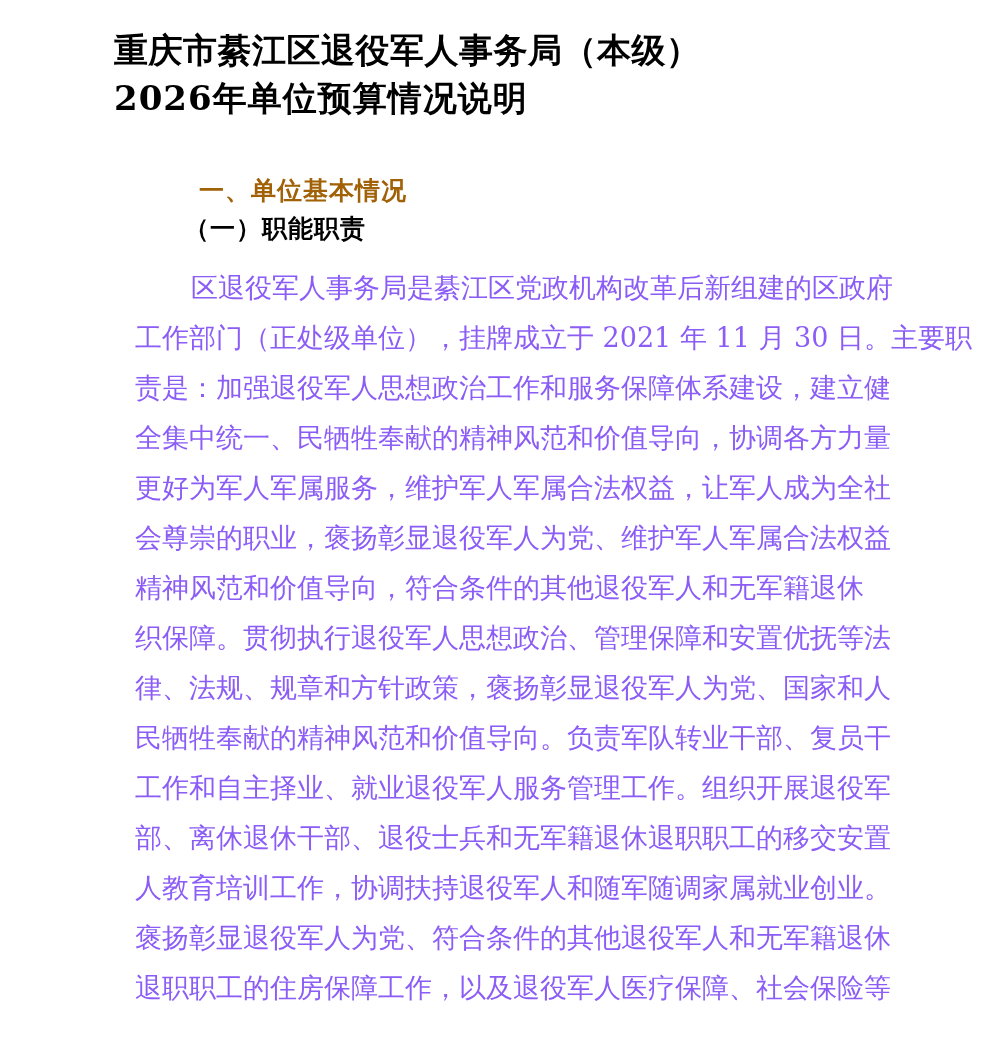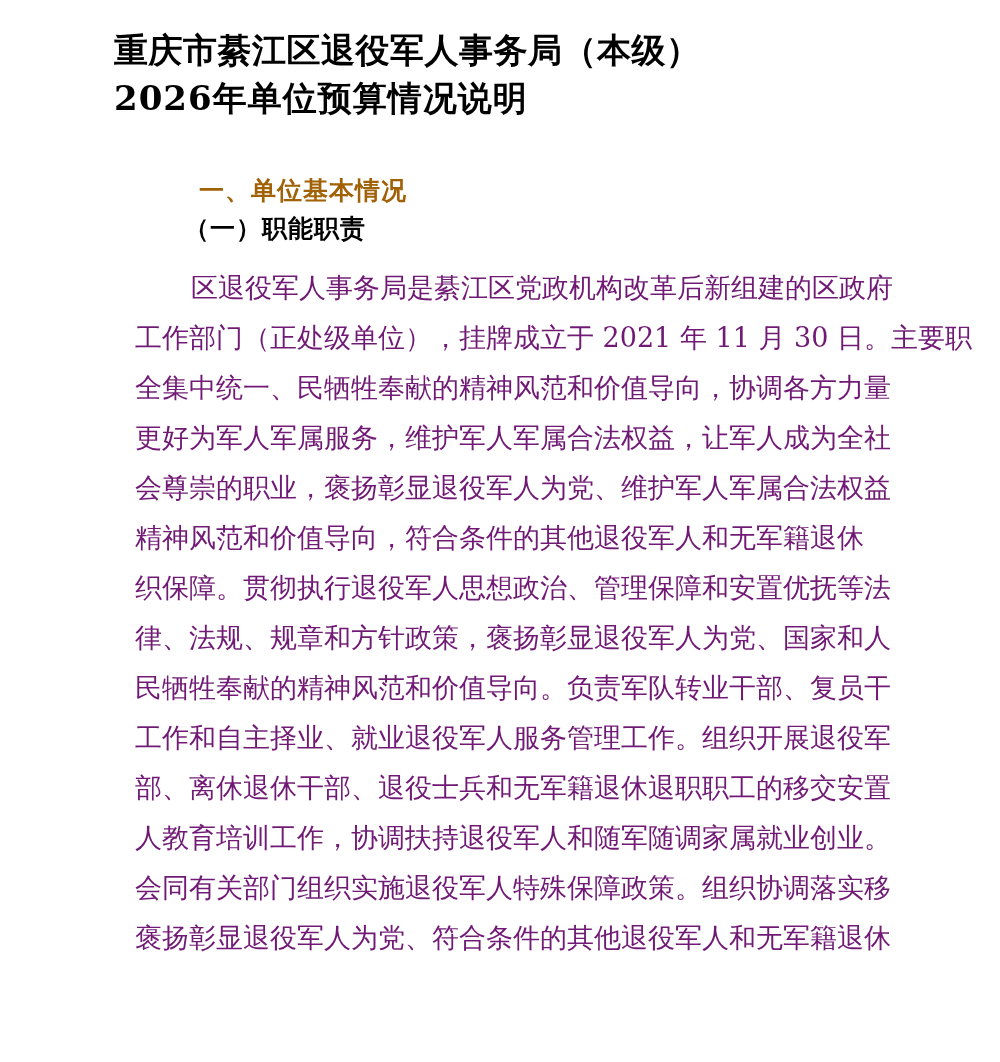--- a/index.html
+++ b/index.html
@@ -81,21 +81,21 @@
     top: 263px;
     left: 135px;
     width: 745px;
   }
   .body-line {
     display: block;
     font-family: "DejaVu Serif", "Liberation Serif", serif;
     font-size: 27px;
     line-height: 50px;
     height: 50px;
-    color: #701a75;
+    color: #8b5cf6;
     white-space: nowrap;
     letter-spacing: 0px;
   }
   .body-line.indent {
     text-indent: 56px;
   }
 </style>
 </head>
 <body>
 
@@ -106,27 +106,28 @@
     <span class="tline tline-2">2026年单位预算情况说明</span>
   </h1>
 
   <h2 class="section-heading" id="heading-1">一、单位基本情况</h2>
 
   <h3 class="sub-heading" id="subheading-1">（一）职能职责</h3>
 
   <div class="body-block">
     <span class="body-line indent">区退役军人事务局是綦江区党政机构改革后新组建的区政府</span>
     <span class="body-line">工作部门（正处级单位），挂牌成立于 2021 年 11 月 30 日。主要职</span>
+    <span class="body-line">责是：加强退役军人思想政治工作和服务保障体系建设，建立健</span>
     <span class="body-line">全集中统一、民牺牲奉献的精神风范和价值导向，协调各方力量</span>
     <span class="body-line">更好为军人军属服务，维护军人军属合法权益，让军人成为全社</span>
     <span class="body-line">会尊崇的职业，褒扬彰显退役军人为党、维护军人军属合法权益</span>
     <span class="body-line">精神风范和价值导向，符合条件的其他退役军人和无军籍退休</span>
     <span class="body-line">织保障。贯彻执行退役军人思想政治、管理保障和安置优抚等法</span>
     <span class="body-line">律、法规、规章和方针政策，褒扬彰显退役军人为党、国家和人</span>
     <span class="body-line">民牺牲奉献的精神风范和价值导向。负责军队转业干部、复员干</span>
     <span class="body-line">工作和自主择业、就业退役军人服务管理工作。组织开展退役军</span>
     <span class="body-line">部、离休退休干部、退役士兵和无军籍退休退职职工的移交安置</span>
     <span class="body-line">人教育培训工作，协调扶持退役军人和随军随调家属就业创业。</span>
-    <span class="body-line">会同有关部门组织实施退役军人特殊保障政策。组织协调落实移</span>
     <span class="body-line">褒扬彰显退役军人为党、符合条件的其他退役军人和无军籍退休</span>
+    <span class="body-line">退职职工的住房保障工作，以及退役军人医疗保障、社会保险等</span>
   </div>
 
 </div>
 
 </body></html>

